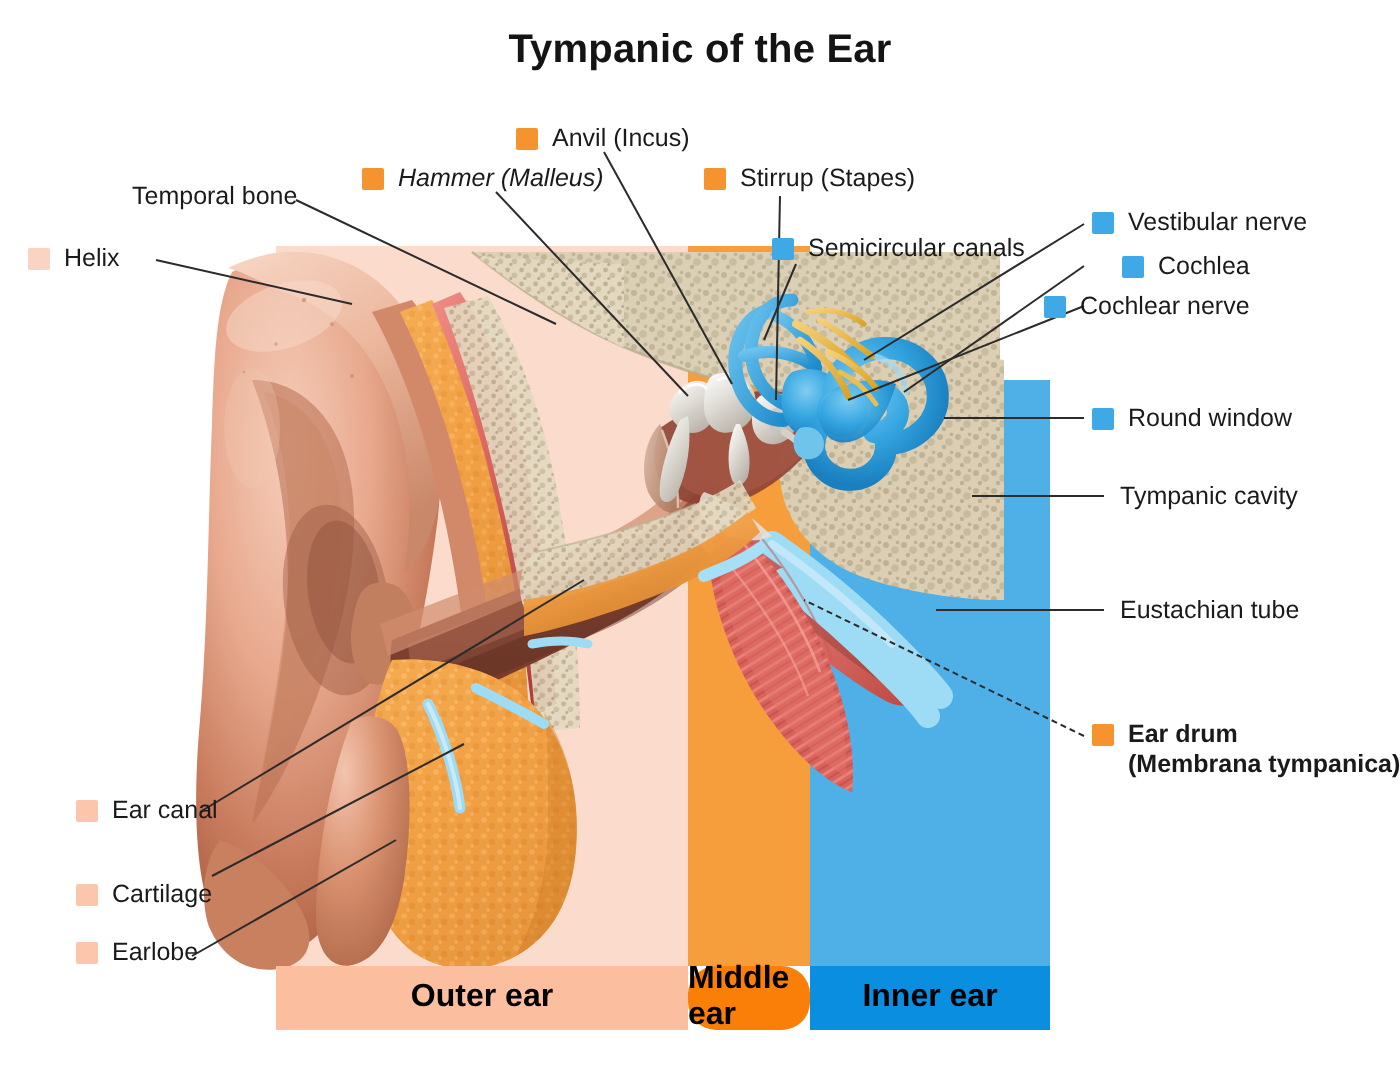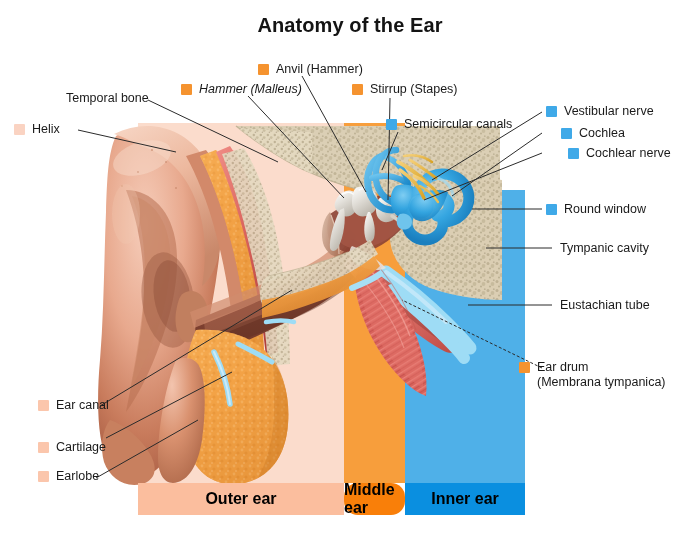--- a/index.html
+++ b/index.html
@@ -72,21 +72,21 @@
   .label .txt .l2 { display: block; }
 
   
   #leaders { position: absolute; left:0; top:0; width:700px; height:539px; pointer-events:none; }
 </style>
 </head>
 <body>
 
 <div id="stage">
 
-  <div class="title">Anatomy of the Ear</div>
+  <div class="title">Tympanic of the Ear</div>
 
   <div class="band" id="band-outer"></div>
   <div class="band" id="band-middle"></div>
   <div class="band" id="band-inner"></div>
 
   <svg id="anatomy" viewBox="0 0 700 539">
     <defs>
 
       <radialGradient id="skinG" cx="38%" cy="28%" r="78%">
         <stop offset="0%" stop-color="#F6CDBA"></stop>
@@ -460,21 +460,21 @@
     <span class="txt">Earlobe</span>
   </div>
 
   <div class="label" style="left:181px; top:82px;font-style:italic;">
     <span class="sw" style="background:#F5932F"></span>
     <span class="txt">Hammer (Malleus)</span>
   </div>
 
   <div class="label" style="left:258px; top:62px;">
     <span class="sw" style="background:#F5932F"></span>
-    <span class="txt">Anvil (Hammer)</span>
+    <span class="txt">Anvil (Incus)</span>
   </div>
 
   <div class="label" style="left:386px; top:117px;">
     <span class="sw" style="background:#3FA9E8"></span>
     <span class="txt">Semicircular canals</span>
   </div>
 
   <div class="label" style="left:352px; top:82px;">
     <span class="sw" style="background:#F5932F"></span>
     <span class="txt">Stirrup (Stapes)</span>
@@ -483,41 +483,41 @@
   <div class="label" style="left:546px; top:104px;">
     <span class="sw" style="background:#3FA9E8"></span>
     <span class="txt">Vestibular nerve</span>
   </div>
 
   <div class="label" style="left:546px; top:126px;padding-left:15px;">
     <span class="sw" style="background:#3FA9E8"></span>
     <span class="txt">Cochlea</span>
   </div>
 
-  <div class="label" style="left:568px; top:146px;">
+  <div class="label" style="left:522px; top:146px;">
     <span class="sw" style="background:#3FA9E8"></span>
     <span class="txt">Cochlear nerve</span>
   </div>
 
   <div class="label" style="left:546px; top:202px;">
     <span class="sw" style="background:#3FA9E8"></span>
     <span class="txt">Round window</span>
   </div>
 
   <div class="label" style="left:560px; top:241px;align-items:center;">
     <span class="sw none"></span>
     <span class="txt">Tympanic cavity</span>
   </div>
 
   <div class="label" style="left:560px; top:298px;">
     <span class="sw none"></span>
     <span class="txt">Eustachian tube</span>
   </div>
 
-  <div class="label" style="left:519px; top:360px;">
+  <div class="label" style="left:546px; top:360px;font-weight:bold;">
     <span class="sw" style="background:#F5932F"></span>
     <span class="txt">
       <span class="l1">Ear drum</span>
       <span class="l2">(Membrana tympanica)</span>
     </span>
   </div>
 
 </div>
 
 </body></html>

